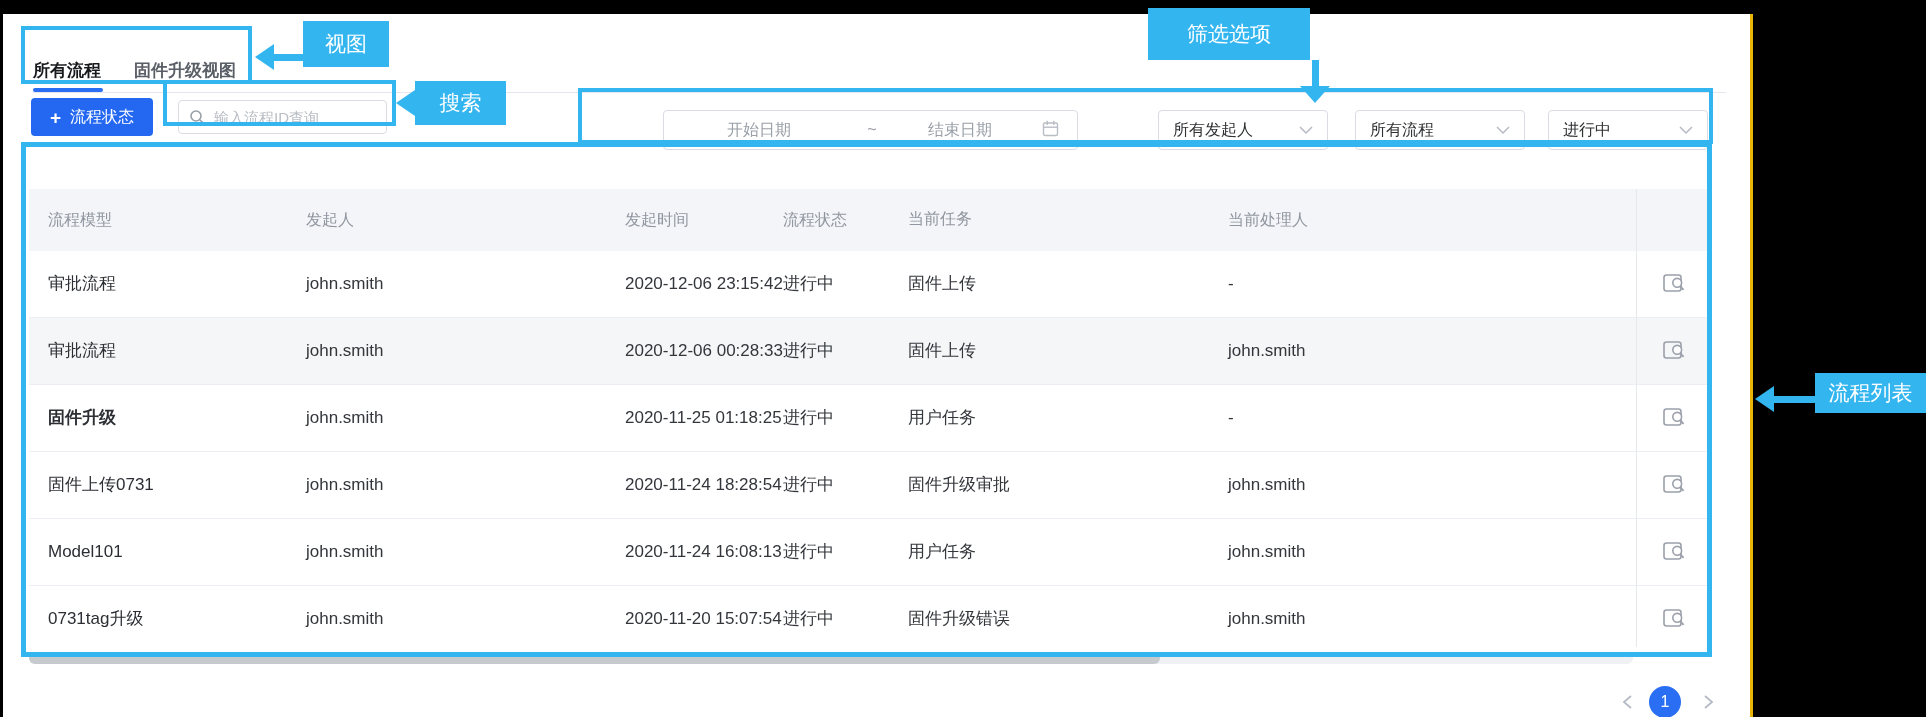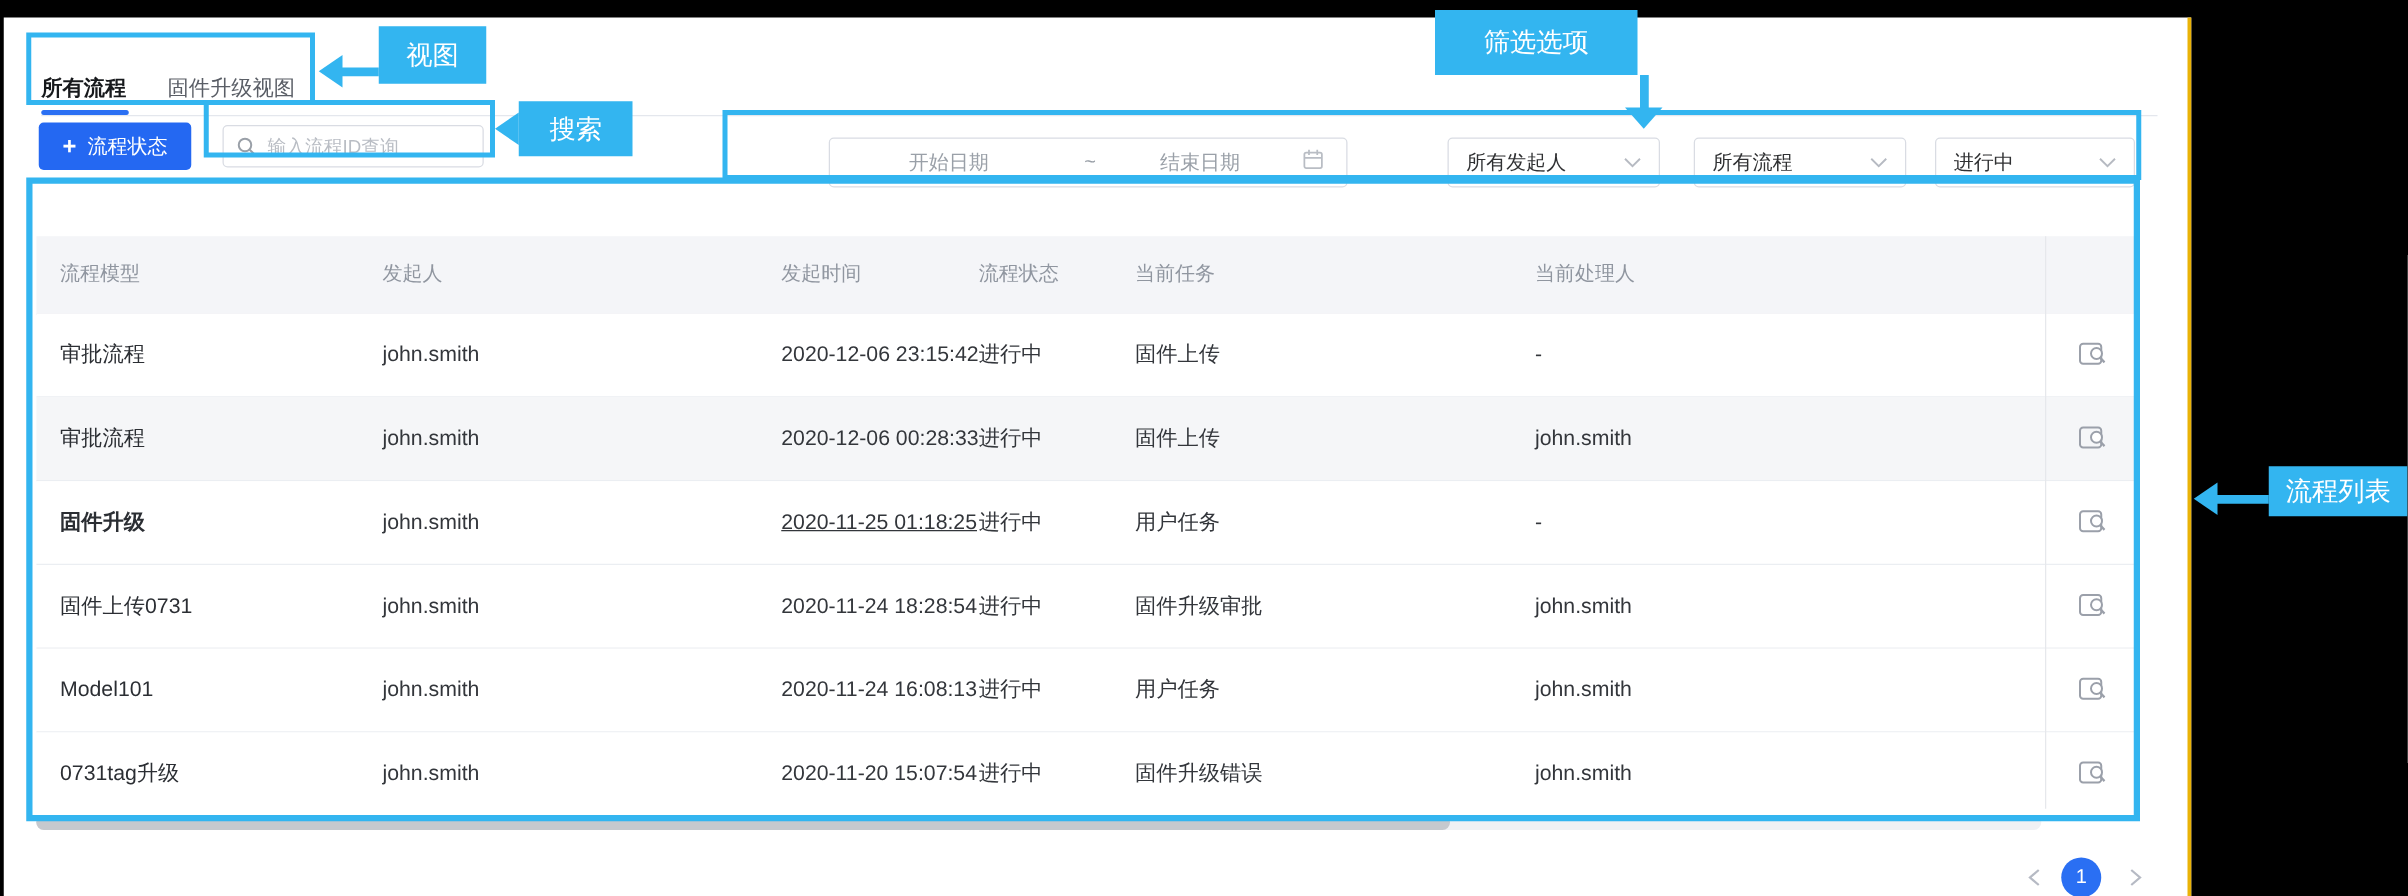--- a/index.html
+++ b/index.html
@@ -4,21 +4,21 @@
 <style>
   html,body{margin:0;padding:0;background:#000;}
   body{width:1926px;height:717px;position:relative;overflow:hidden;
        font-family:"Liberation Sans","DejaVu Sans",sans-serif;}
   .app{position:absolute;left:3px;top:14px;width:1750px;height:708px;background:#fff;
        border-right:3px solid #eab308;border-bottom:3px solid #6e727a;box-sizing:border-box;}
   .abs{position:absolute;box-sizing:border-box;}
 
   
   .tabbar-line{left:30px;top:78px;width:1693px;height:1px;background:#e4e7ed;}
-  .tab{top:44px;height:26px;line-height:26px;font-size:17px;cursor:pointer;}
+  .tab{top:44px;height:26px;line-height:26px;font-size:17px;cursor:pointer;font-weight:bold;}
   .tab-active{left:30px;color:#17191c;font-weight:bold;}
   .tab-inactive{left:131px;color:#5a5e66;}
   .tab-underline{left:30px;top:74px;width:70px;height:4px;background:#2a6ff3;border-radius:2px;}
 
   
   .btn-create{left:28px;top:84px;width:122px;height:38px;background:#2468f2;border-radius:4px;
               color:#fff;display:flex;align-items:center;justify-content:center;gap:9px;cursor:pointer;}
   .btn-create .plus{font-size:19px;line-height:19px;font-weight:bold;}
   .btn-create .lbl{font-size:16px;}
   .search-box{left:175px;top:86px;width:209px;height:34px;border:1px solid #d9dce3;border-radius:4px;
@@ -157,21 +157,21 @@
             <svg width="23" height="23">
               <rect x="2" y="3" width="17" height="16" rx="2.5" stroke="#9ba0aa" stroke-width="1.6" fill="none"></rect>
               <circle cx="15.2" cy="10.8" r="4.4" fill="#fff" stroke="#9ba0aa" stroke-width="1.6"></circle>
               <line x1="18.2" y1="14.2" x2="21.6" y2="17.9" stroke="#9ba0aa" stroke-width="1.8"></line>
             </svg>
           </span>
         </div>
         <div class="row">
           <span class="cell c0" style="left: 19px; font-weight: bold;">固件升级</span>
           <span class="cell c1" style="left: 277px;">john.smith</span>
-          <span class="cell c2" style="left: 596px; text-decoration: underline;">2020-11-25 01:18:25</span>
+          <span class="cell c2" style="left: 596px;">2020-11-25 01:18:25</span>
           <span class="cell c3" style="left: 754px;">进行中</span>
           <span class="cell c4" style="left: 879px;">用户任务</span>
           <span class="cell c5" style="left: 1199px;">-</span>
           <span class="action">
             <svg width="23" height="23">
               <rect x="2" y="3" width="17" height="16" rx="2.5" stroke="#9ba0aa" stroke-width="1.6" fill="none"></rect>
               <circle cx="15.2" cy="10.8" r="4.4" fill="#fff" stroke="#9ba0aa" stroke-width="1.6"></circle>
               <line x1="18.2" y1="14.2" x2="21.6" y2="17.9" stroke="#9ba0aa" stroke-width="1.8"></line>
             </svg>
           </span>

